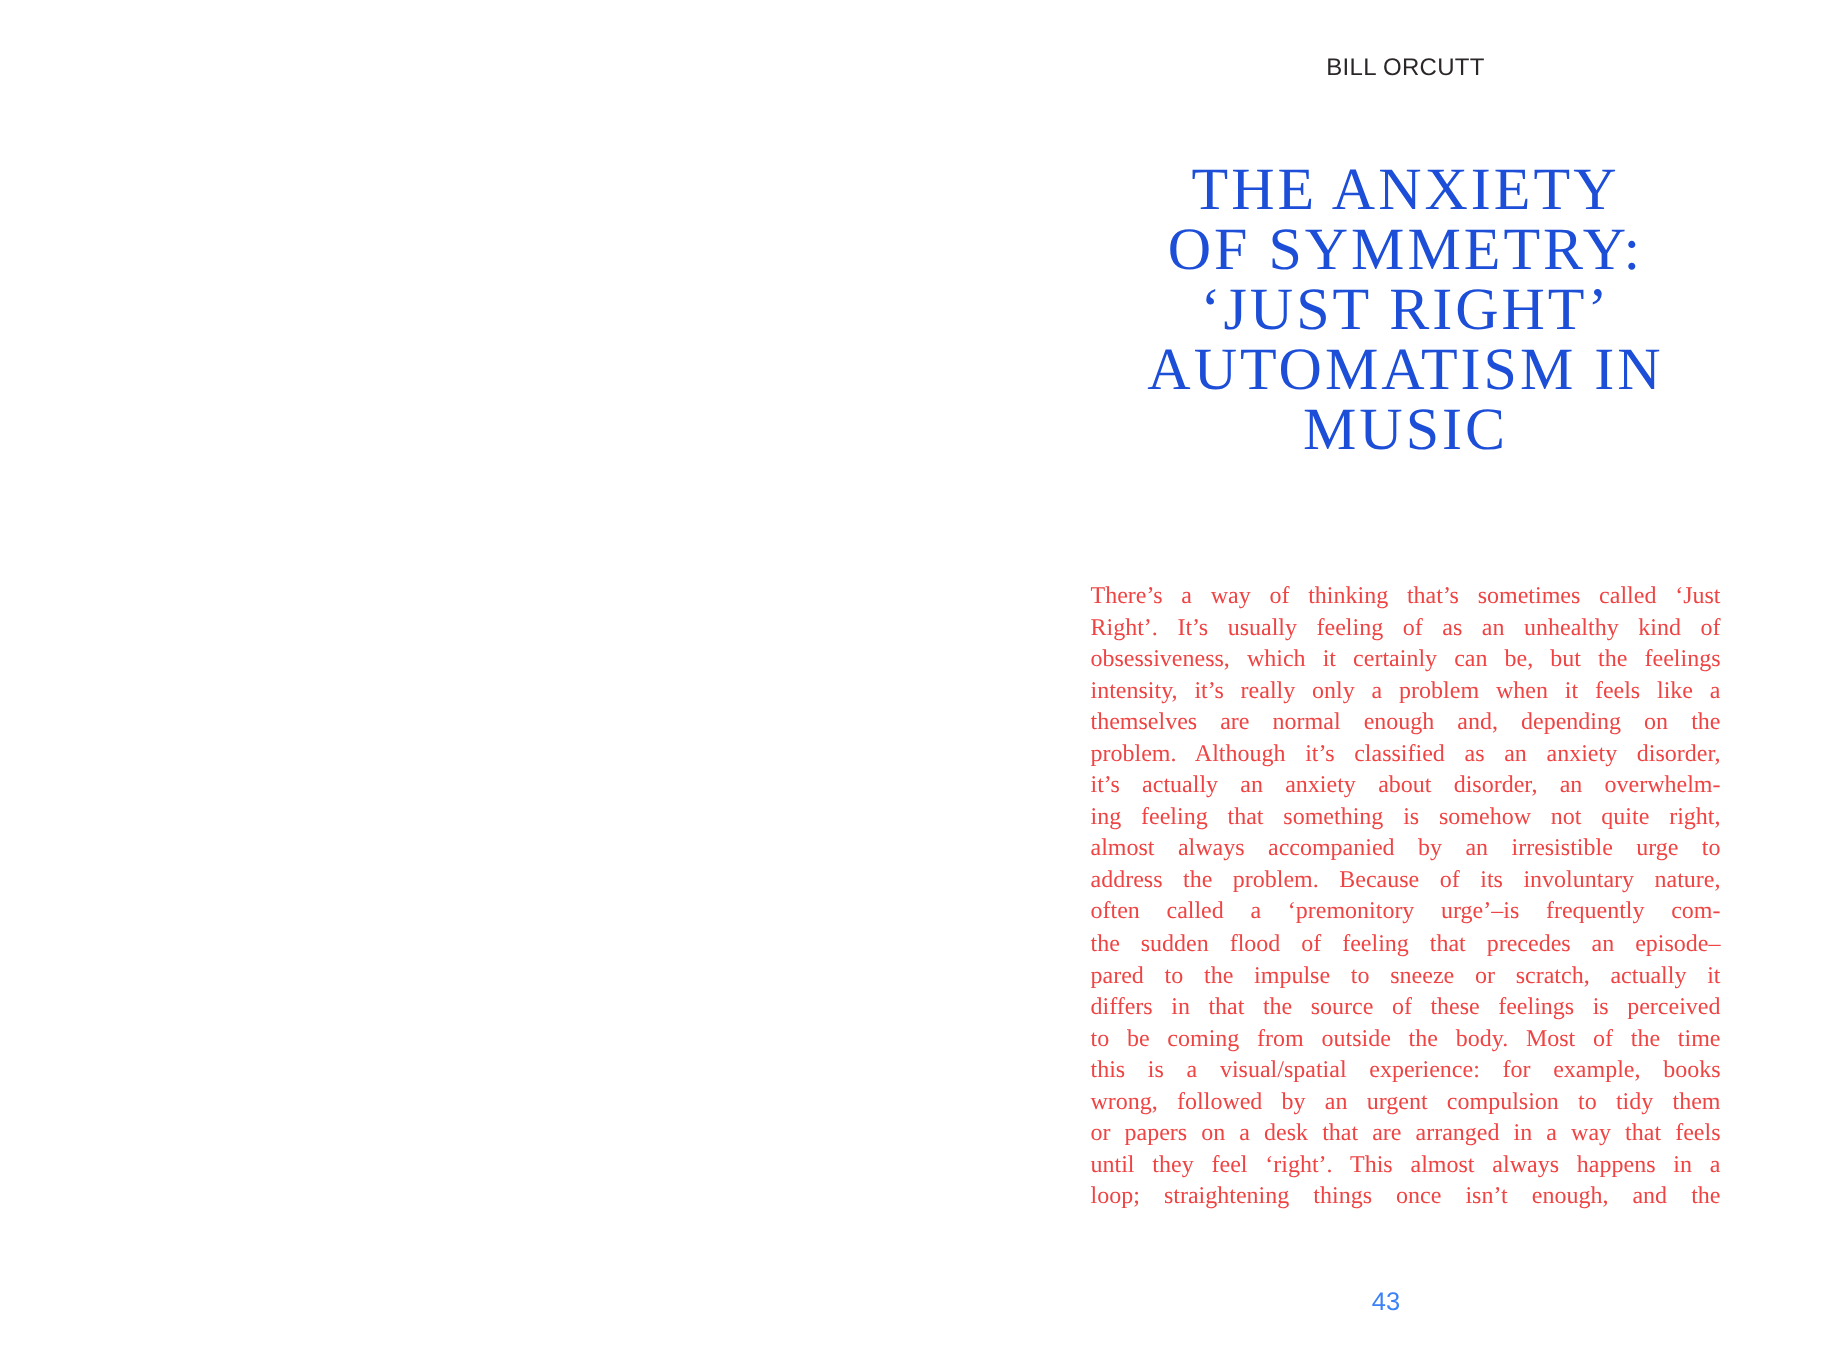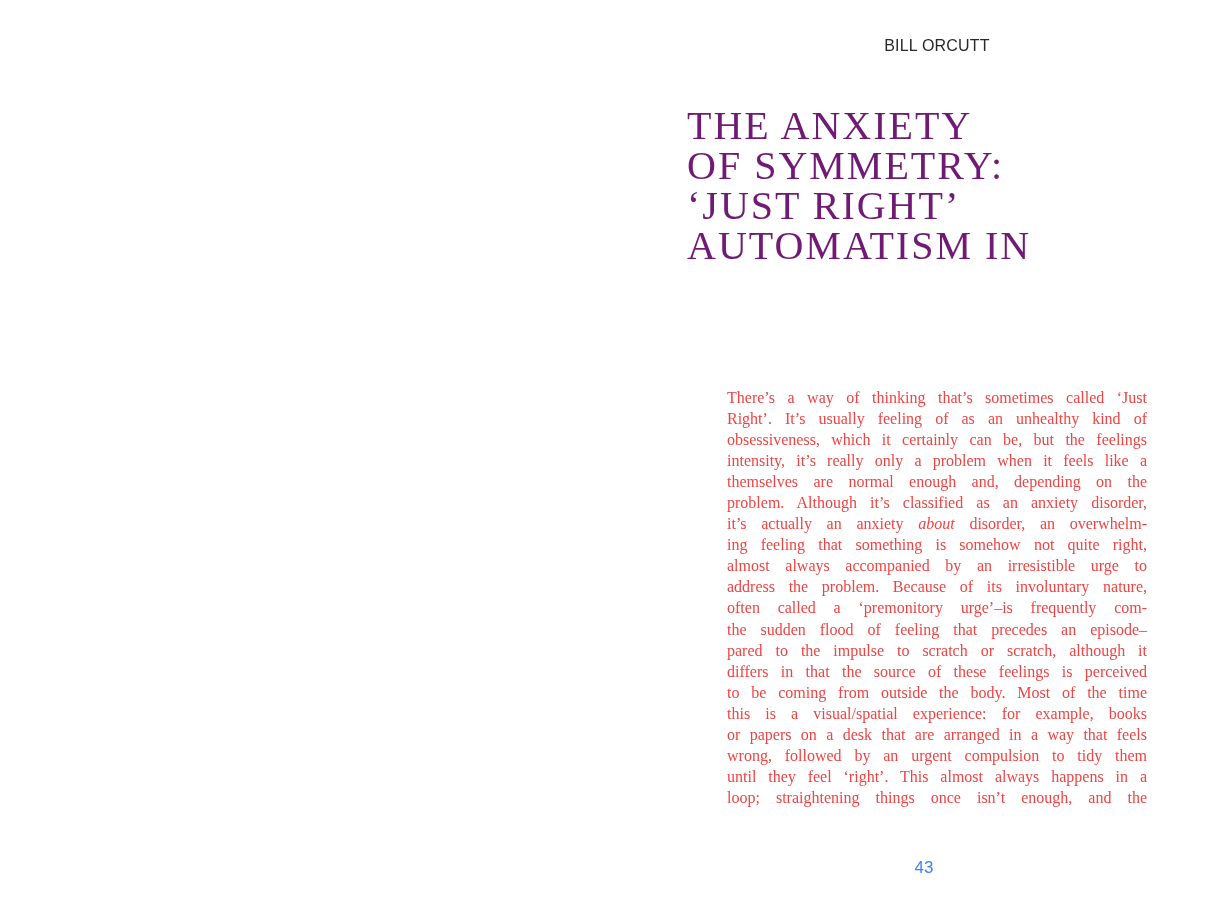--- a/index.html
+++ b/index.html
@@ -45,45 +45,45 @@
     font-weight: 400;
     letter-spacing: 0.2px;
     color: #2b2728;
   }
 
   .chapter-title {
     position: absolute;
     top: 106px;
     left: -40px;          
     width: 500px;
+    text-align: center;
     font-family: "Liberation Serif", serif;
     font-size: 40px;
     line-height: 40px;
     letter-spacing: 2px;
-    color: #701a75;
+    color: #1d4ed8;
   }
 
   .body-text {
     position: absolute;
     top: 387px;
     left: 0;
     width: 420px;
     font-size: 16px;
     line-height: 21.05px;
     color: #ef4444;
   }
   .body-line {
     text-align: justify;
     text-align-last: justify;
     white-space: normal;
     height: 21.05px;
     overflow: visible;
   }
   .body-line .it {
-    font-style: italic;
   }
 
   .folio {
     position: absolute;
     top: 858px;
     left: 0;
     width: 616px;
     text-align: center;
     font-family: "Liberation Sans", sans-serif;
     font-size: 17px;
@@ -101,42 +101,43 @@
 
     <div class="column">
 
       <div class="running-header">BILL ORCUTT</div>
 
       <div class="chapter-title">
         <div>THE ANXIETY</div>
         <div>OF SYMMETRY:</div>
         <div>‘JUST RIGHT’</div>
         <div>AUTOMATISM IN</div>
+        <div>MUSIC</div>
       </div>
 
       <div class="body-text">
 
       <div class="body-line"><span>There’s a way of thinking that’s sometimes called ‘Just</span></div>
           <div class="body-line"><span>Right’. It’s usually feeling of as an unhealthy kind of</span></div>
           <div class="body-line"><span>obsessiveness, which it certainly can be, but the feelings</span></div>
           <div class="body-line"><span>intensity, it’s really only a problem when it feels like a</span></div>
           <div class="body-line"><span>themselves are normal enough and, depending on the</span></div>
           <div class="body-line"><span>problem. Although it’s classified as an anxiety disorder,</span></div>
           <div class="body-line"><span>it’s actually an anxiety </span><span class="it">about</span><span> disorder, an overwhelm-</span></div>
           <div class="body-line"><span>ing feeling that something is somehow not quite right,</span></div>
           <div class="body-line"><span>almost always accompanied by an irresistible urge to</span></div>
           <div class="body-line"><span>address the problem. Because of its involuntary nature,</span></div>
           <div class="body-line"><span>often called a ‘premonitory urge’–is frequently com-</span></div>
           <div class="body-line"><span>the sudden flood of feeling that precedes an episode–</span></div>
-          <div class="body-line"><span>pared to the impulse to scratch or scratch, although it</span></div>
+          <div class="body-line"><span>pared to the impulse to sneeze or scratch, actually it</span></div>
           <div class="body-line"><span>differs in that the source of these feelings is perceived</span></div>
           <div class="body-line"><span>to be coming from outside the body. Most of the time</span></div>
           <div class="body-line"><span>this is a visual/spatial experience: for example, books</span></div>
+          <div class="body-line"><span>wrong, followed by an urgent compulsion to tidy them</span></div>
           <div class="body-line"><span>or papers on a desk that are arranged in a way that feels</span></div>
-          <div class="body-line"><span>wrong, followed by an urgent compulsion to tidy them</span></div>
           <div class="body-line"><span>until they feel ‘right’. This almost always happens in a</span></div>
           <div class="body-line"><span>loop; straightening things once isn’t enough, and the</span></div>
         </div>
 
     </div>
 
     <div class="folio">43</div>
 
   </div>
 </div>

